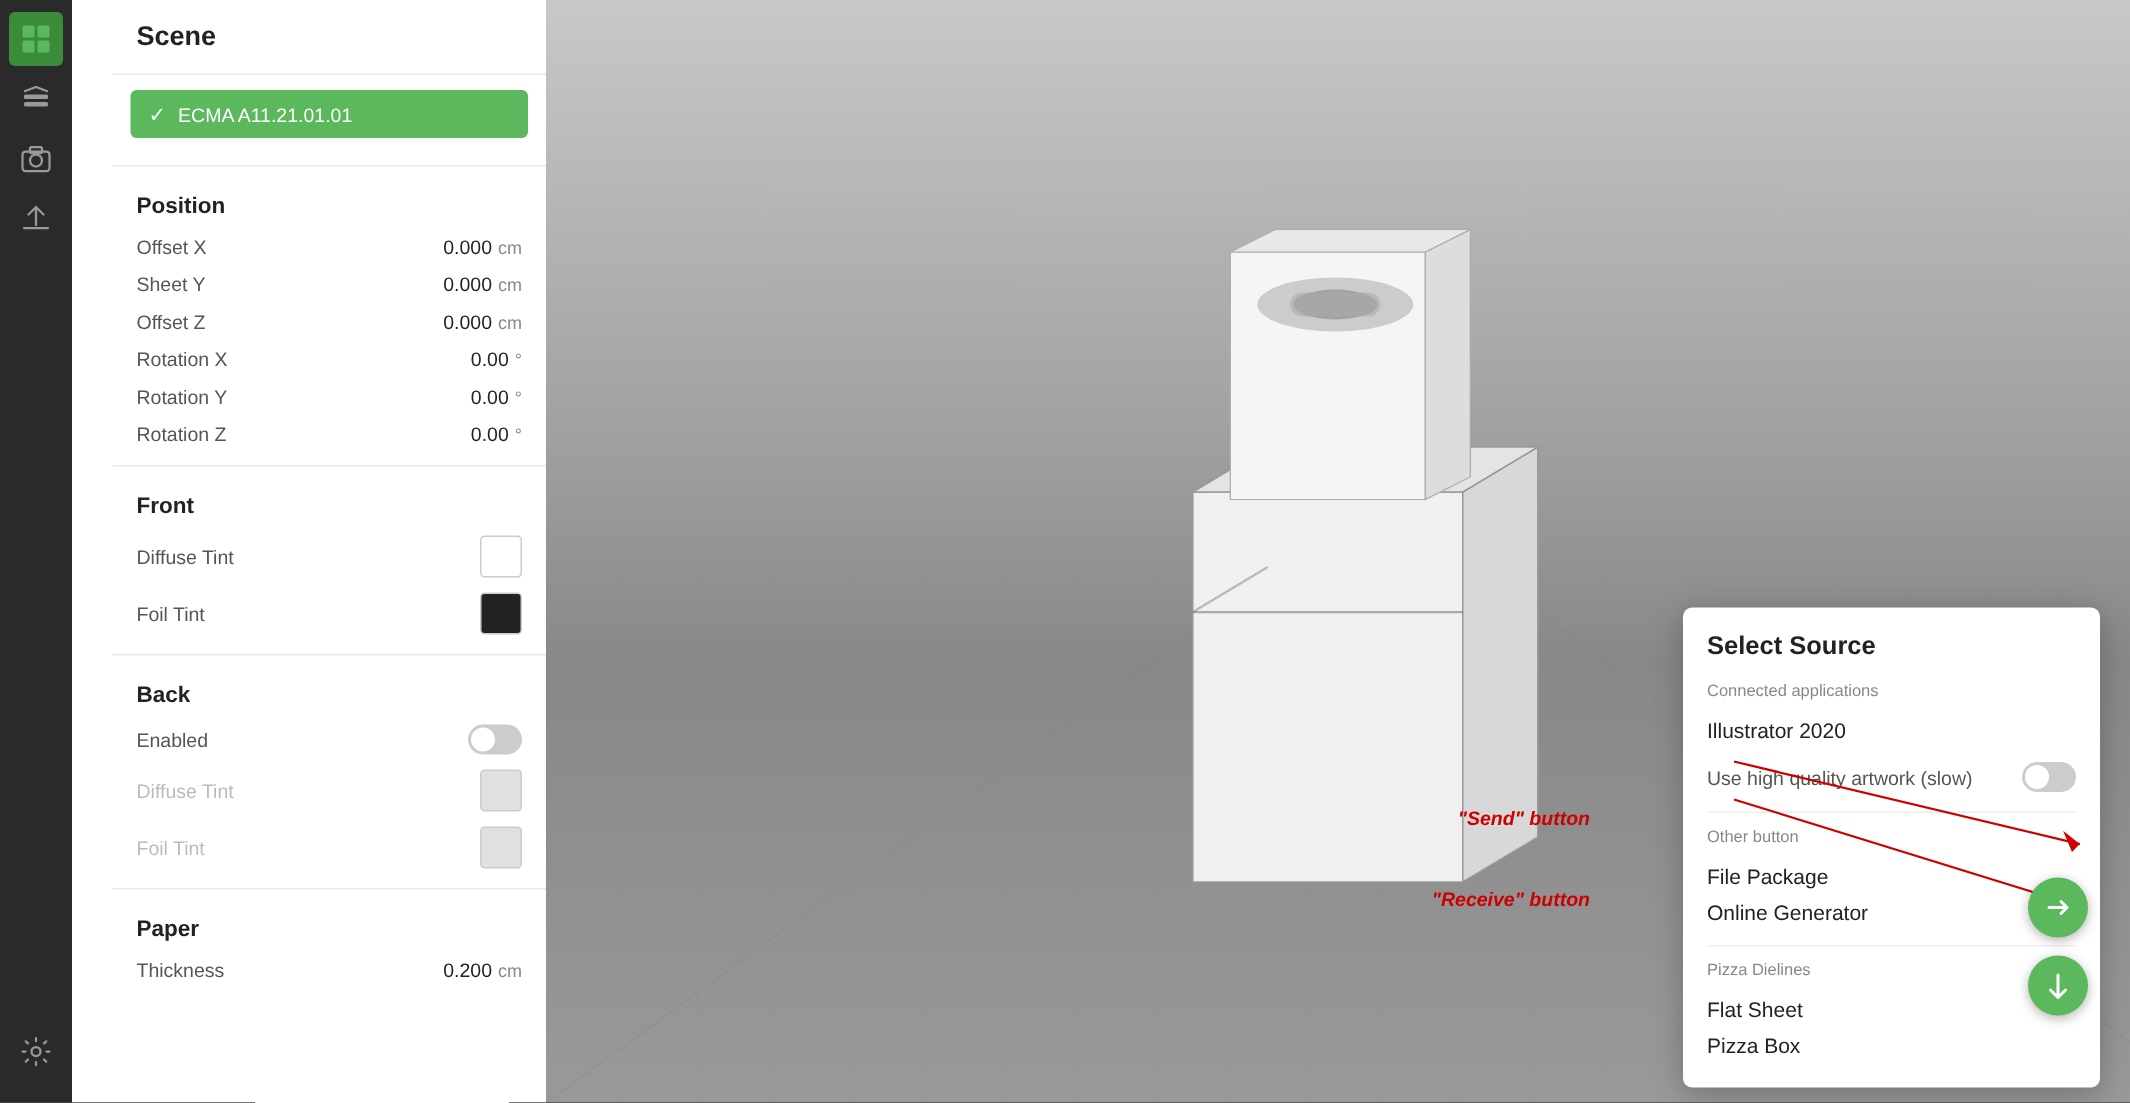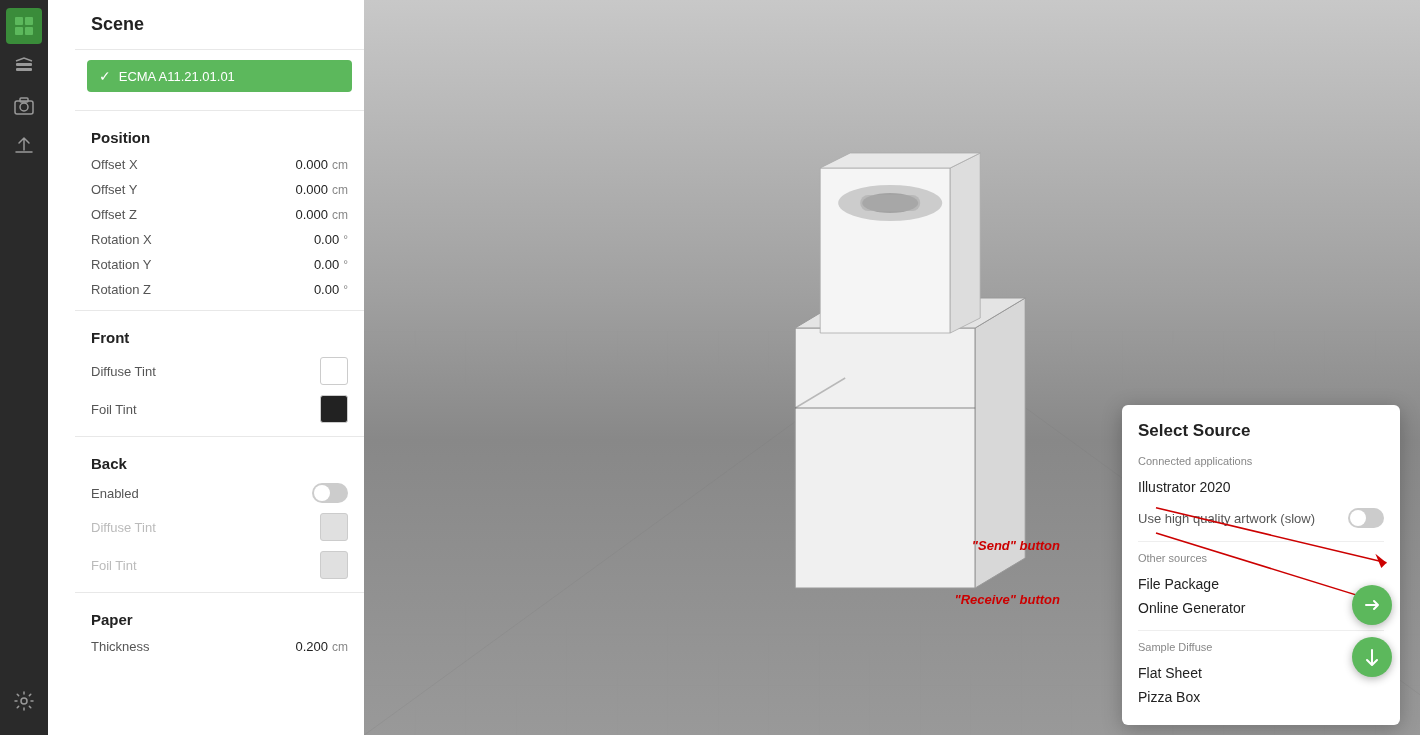--- a/index.html
+++ b/index.html
@@ -262,21 +262,21 @@
   <div class="divider"></div>
 
   <div class="section-title">Position</div>
 
   <div class="prop-row">
     <span class="prop-label">Offset X</span>
     <span class="prop-value">0.000</span>
     <span class="prop-unit">cm</span>
   </div>
   <div class="prop-row">
-    <span class="prop-label">Offset Y</span>
+    <span class="prop-label">Sheet Y</span>
     <span class="prop-value">0.000</span>
     <span class="prop-unit">cm</span>
   </div>
   <div class="prop-row">
     <span class="prop-label">Offset Z</span>
     <span class="prop-value">0.000</span>
     <span class="prop-unit">cm</span>
   </div>
   <div class="prop-row">
     <span class="prop-label">Rotation X</span>
@@ -374,27 +374,27 @@
 
     <div class="source-section-label">Connected applications</div>
     <div class="source-item">Illustrator 2020</div>
     <div class="source-row" style="margin-top:6px; margin-bottom:4px;">
       <span class="source-row-label">Use high quality artwork (slow)</span>
       <div class="toggle"></div>
     </div>
 
     <div class="source-divider"></div>
 
-    <div class="source-section-label">Other sources</div>
+    <div class="source-section-label">Other button</div>
     <div class="source-item">File Package</div>
     <div class="source-item">Online Generator</div>
 
     <div class="source-divider"></div>
 
-    <div class="source-section-label">Sample Diffuse</div>
+    <div class="source-section-label">Pizza Dielines</div>
     <div class="source-item">Flat Sheet</div>
     <div class="source-item">Pizza Box</div>
   </div>
 
   <div style="position:absolute; right:360px; bottom:182px; color:#cc0000; font-size:13px; font-weight:700; font-style:italic; white-space:nowrap; z-index:26;">"Send" button</div>
   <div style="position:absolute; right:360px; bottom:128px; color:#cc0000; font-size:13px; font-weight:700; font-style:italic; white-space:nowrap; z-index:26;">"Receive" button</div>
 
   <svg class="arrows-overlay" viewBox="0 0 1420 735">
 
     <line x1="1065" y1="556" x2="1375" y2="630" stroke="#cc0000" stroke-width="2"></line>

